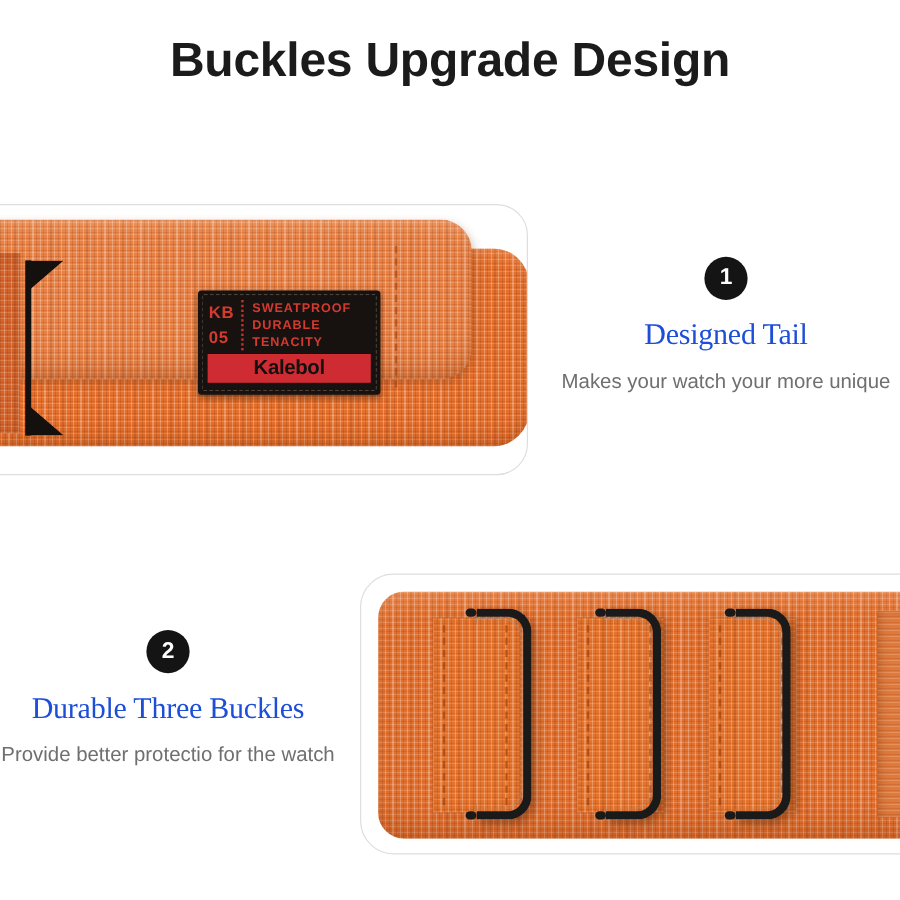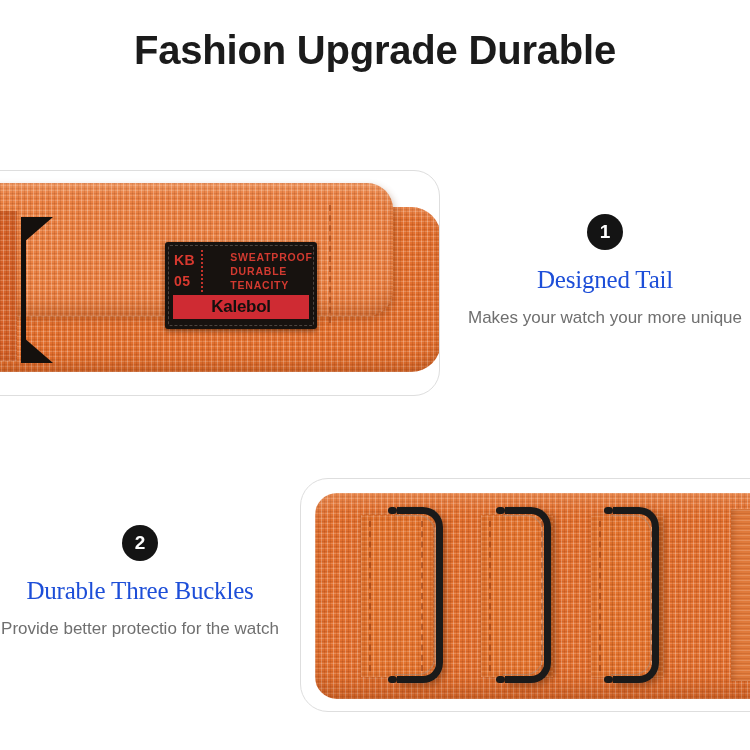--- a/index.html
+++ b/index.html
@@ -195,21 +195,20 @@
     font-family: "Liberation Sans", sans-serif;
   }
   .label-feats {
     padding-left: 7px;
     color: #d23a30;
     font-size: 10.5px;
     line-height: 14px;
     font-weight: bold;
     letter-spacing: 0.8px;
     font-family: "Liberation Sans", sans-serif;
-    margin-left: 20px;
   }
   .label-brandbar {
     position: absolute;
     left: 8px;
     right: 8px;
     bottom: 10px;
     height: 24px;
     background: #cf2b33;
     display: flex;
     align-items: center;
@@ -356,21 +355,21 @@
     color: #6f6f6f;
     line-height: 25px;
     font-family: "Liberation Sans", sans-serif;
   }
 </style>
 </head>
 <body>
 
 <div class="page">
 
-  <div class="page-title">Fashion Upgrade Durable</div>
+  <div class="page-title">Buckles Upgrade Design</div>
 
   <div class="photo-card top">
 
     <div class="webbing strap-base"></div>
     <div class="webbing shade-light strap-tail">
       <div class="stitch-vert" style="left:398px;"></div>
     </div>
 
     <div class="gap-shadow edge"></div>
     <div class="gap-shadow top-tri"></div>

